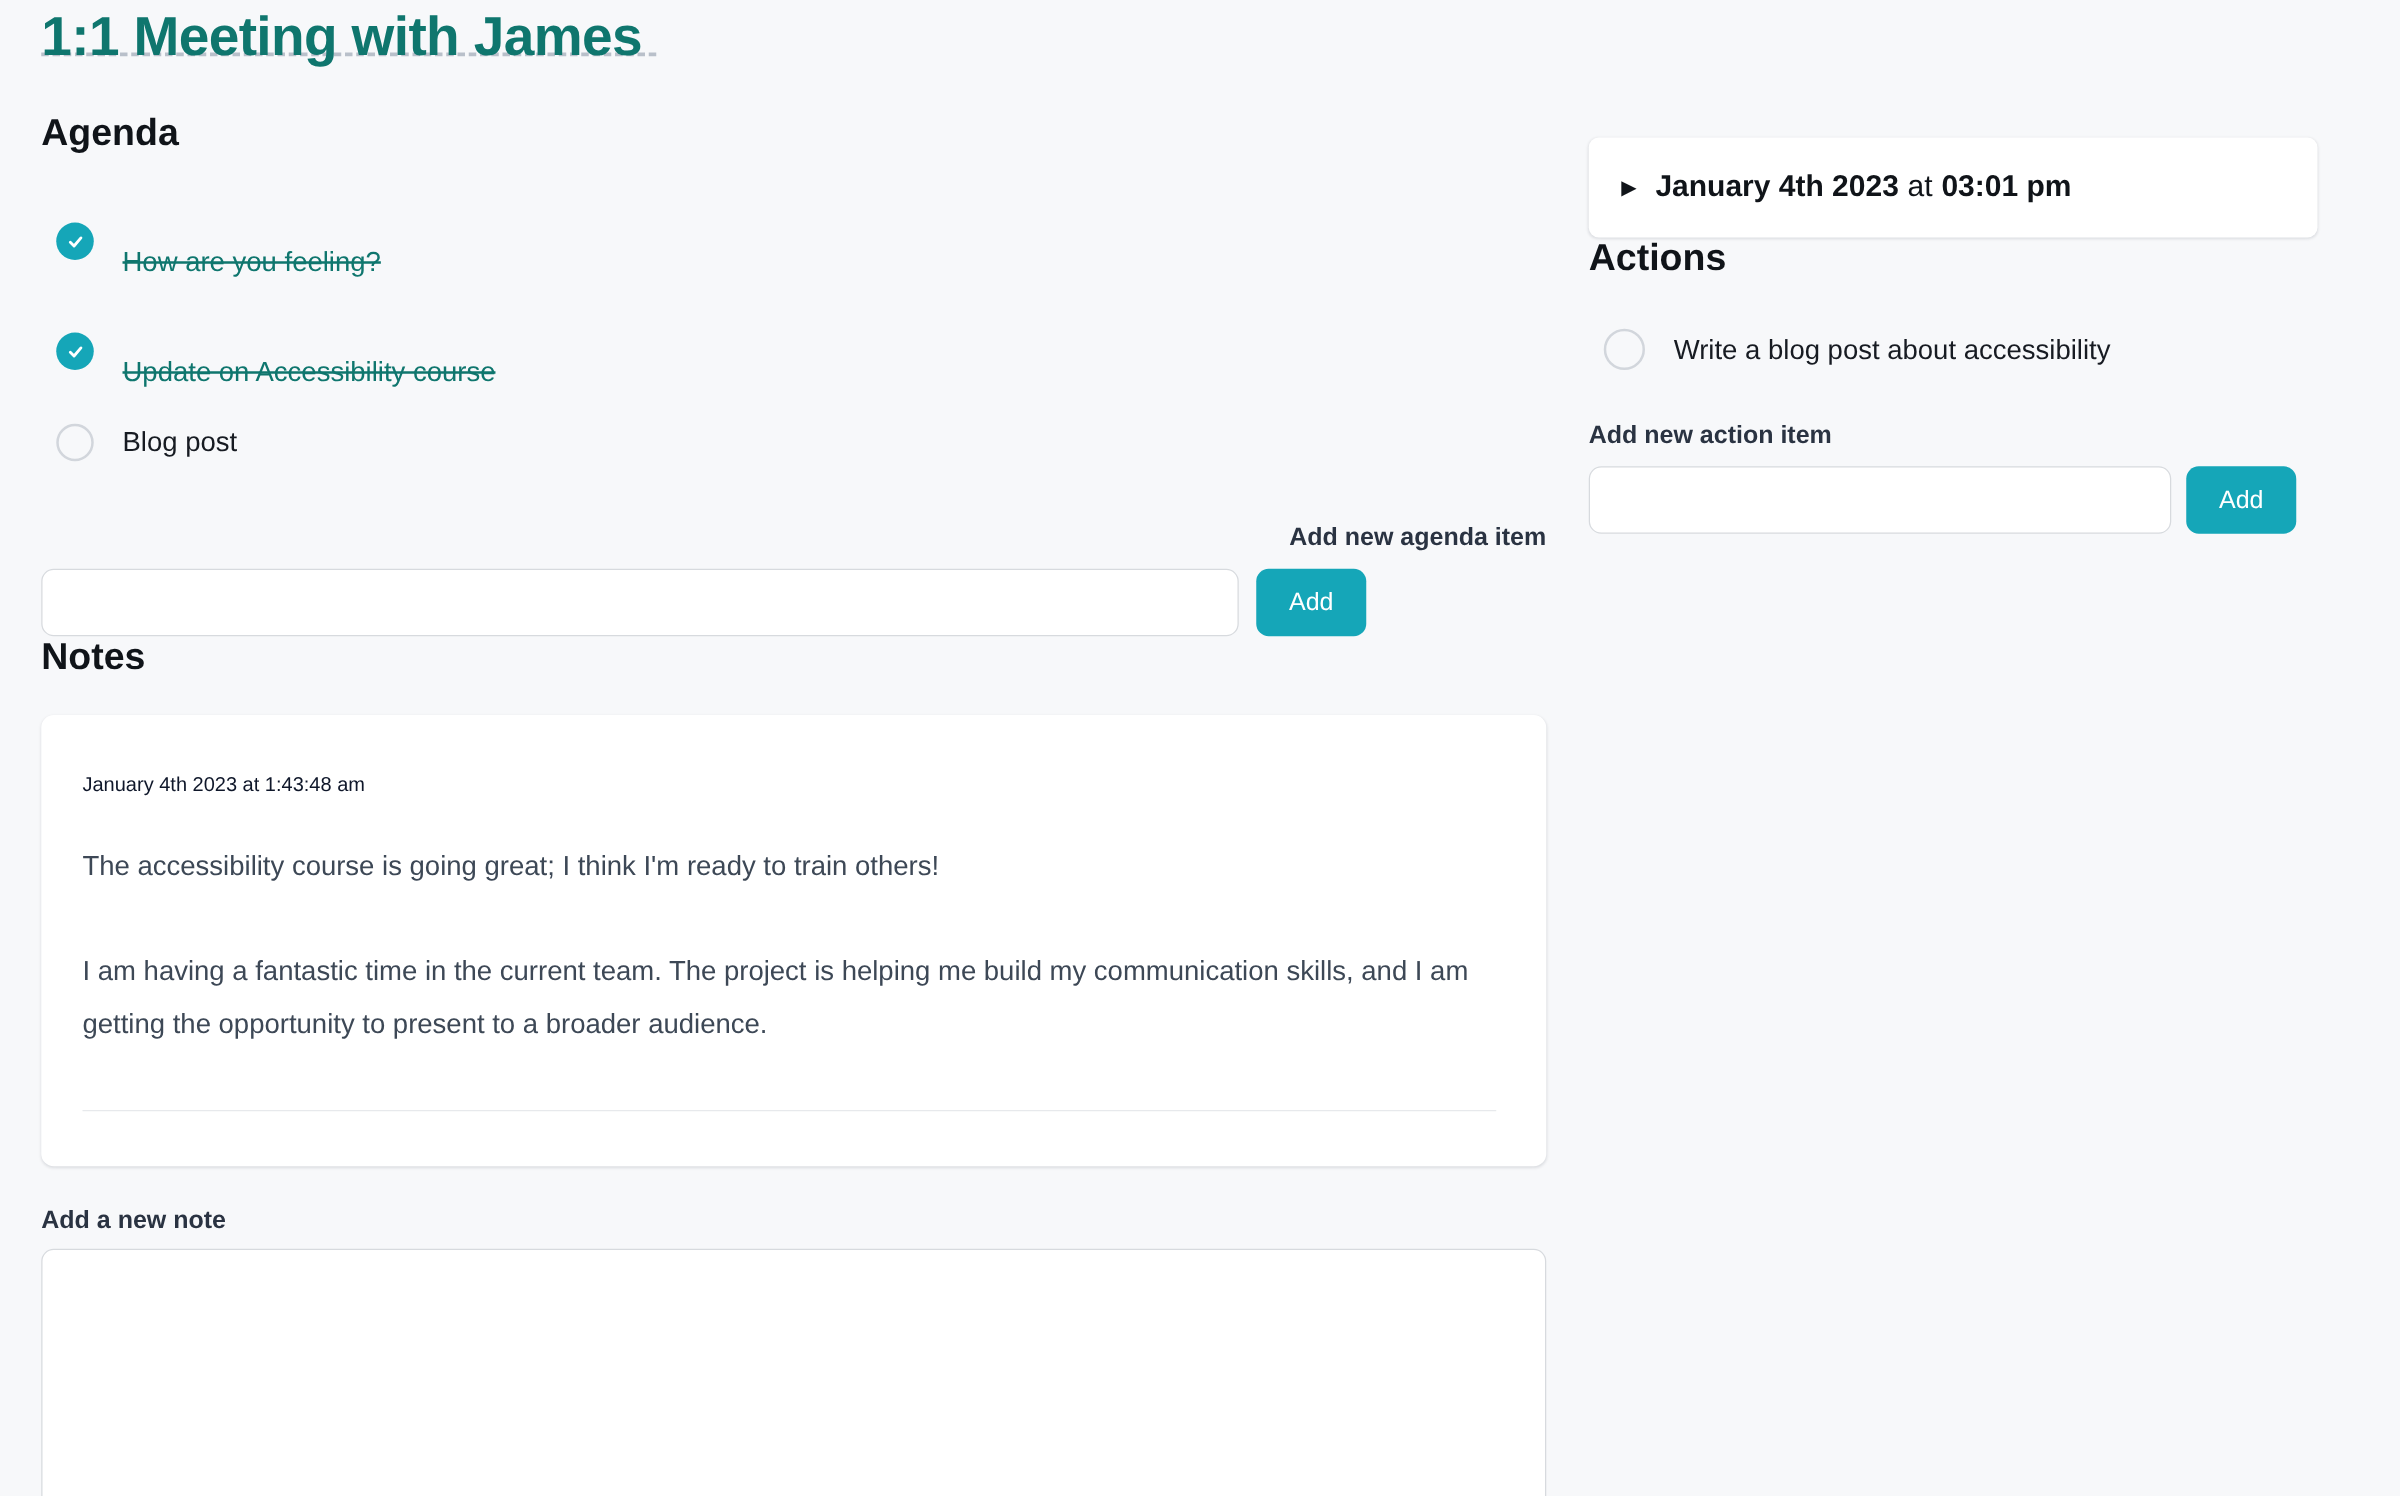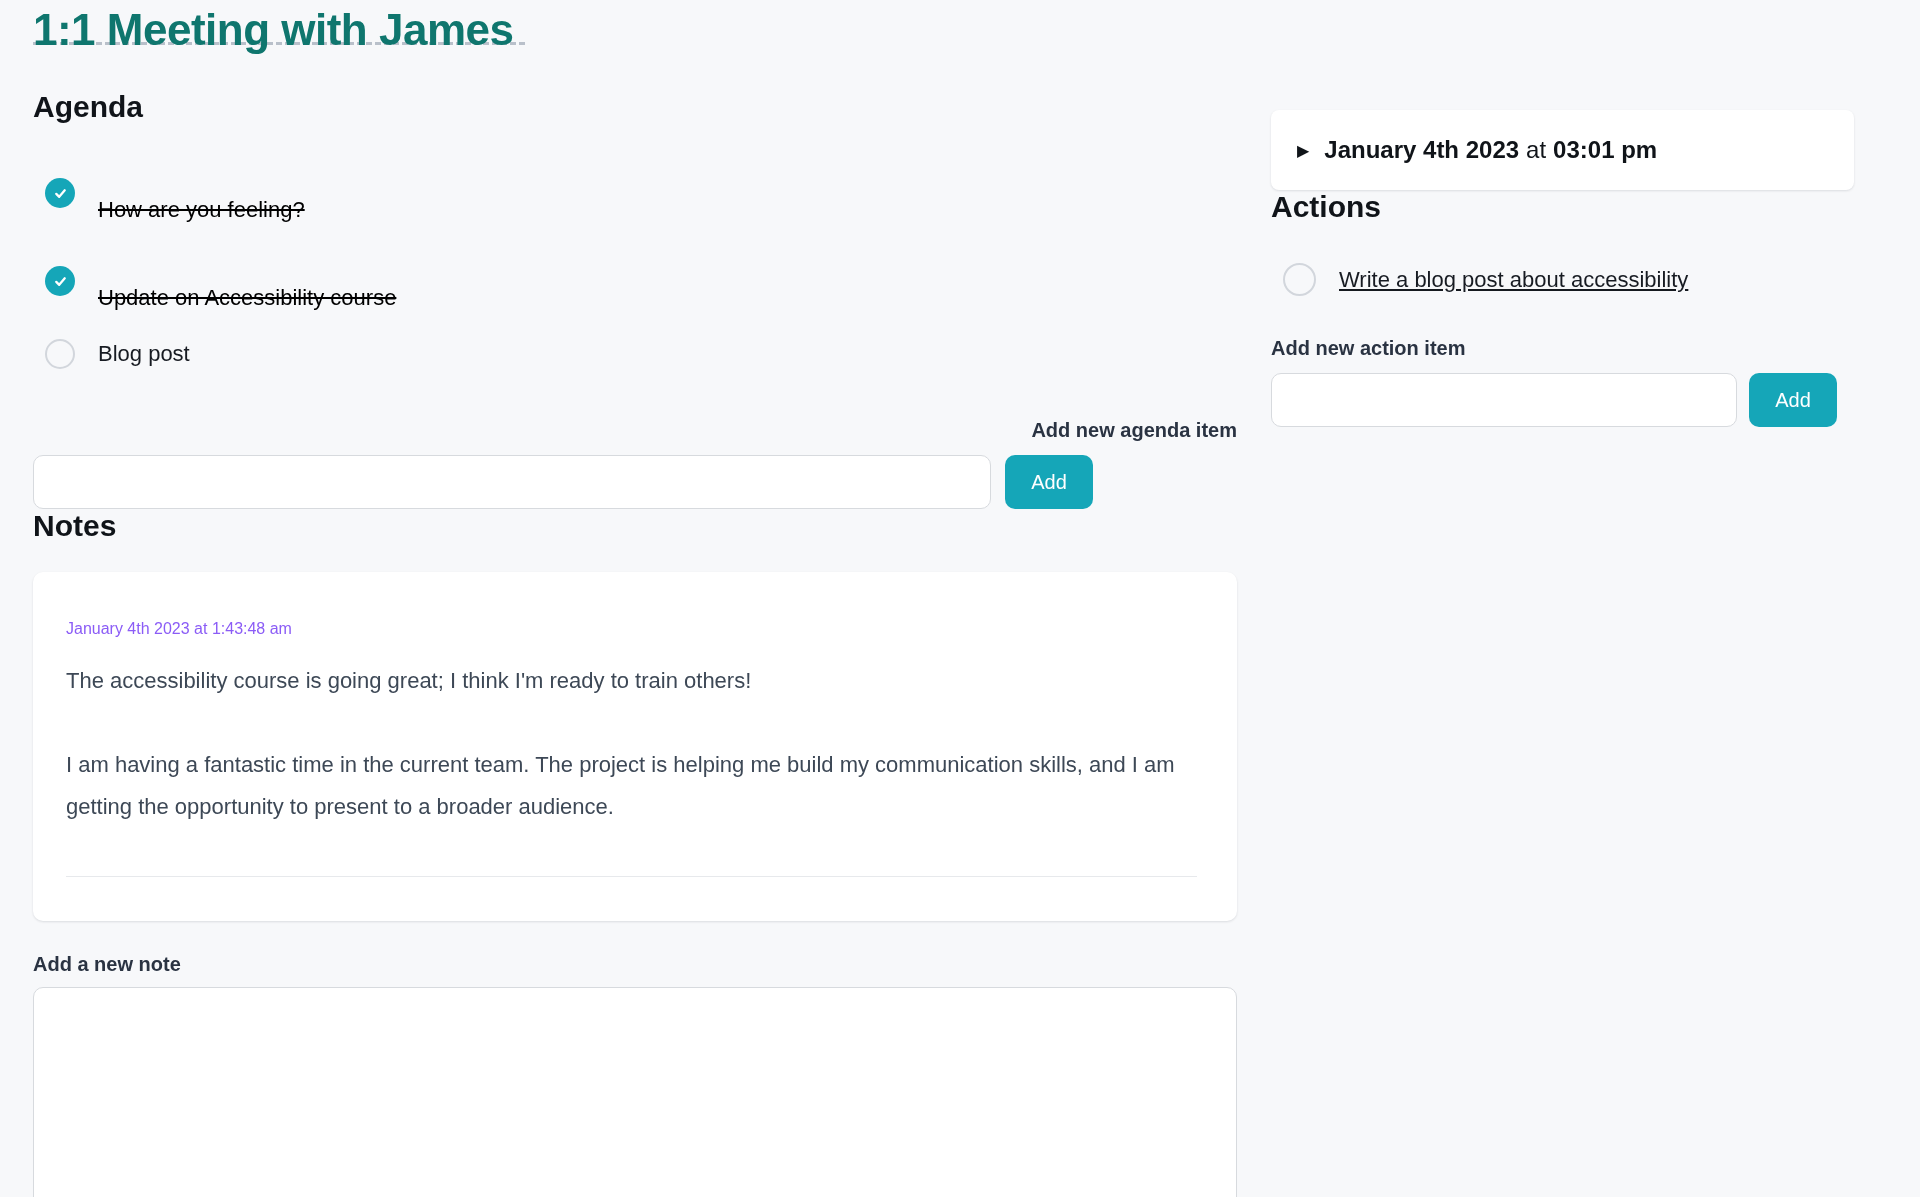--- a/index.html
+++ b/index.html
@@ -64,21 +64,21 @@
     border-radius: 50%;
     flex: none;
     display: flex;
     align-items: center;
     justify-content: center;
   }
   .check-circle.checked { background: var(--accent); }
   .check-circle.unchecked { background: transparent; border: 2.5px solid #d2d6dc; }
   .check-circle svg { width: 17px; height: 17px; display: block; }
   .item-label { font-size: 22px; color: #171b22; }
-  .item-label.done { color: #000000; text-decoration: line-through; text-decoration-thickness: 2px; margin-top: 34px; }
+  .item-label.done { color: #0f766e; text-decoration: line-through; text-decoration-thickness: 2px; margin-top: 34px; }
   
   label.field-label {
     display: block;
     font-size: 20px;
     font-weight: 600;
     color: #2a3342;
   }
   .add-row {
     display: flex;
     gap: 14px;
@@ -114,22 +114,22 @@
   .notes-heading { margin-top: 52px; }
   .note-card {
     margin-top: 29px;
     background: #ffffff;
     border-radius: 10px;
     box-shadow: 0 1px 3px rgba(16,24,40,.07), 0 1px 2px rgba(16,24,40,.05);
     padding: 48px 40px 44px 33px;
   }
   .note-timestamp {
     font-size: 16px;
-    color: #8b5cf6;
-    margin-bottom: 22px;
+    color: #0f172a;
+    margin-bottom: 34px;
   }
   .note-body p {
     margin: 0 0 42px 0;
     font-size: 22px;
     line-height: 42px;
     color: #3d4856;
   }
   .note-body p:last-child { margin-bottom: 0; }
   .note-card hr {
     border: none;
@@ -170,21 +170,21 @@
   }
   details summary::-webkit-details-marker { display: none; }
   .disclosure-triangle {
     font-size: 16px;
     margin-right: 15px;
     color: #101419;
   }
   .dt-date, .dt-time { font-weight: 700; }
   .dt-at { font-weight: 400; margin: 0 7px; }
   .actions-heading { margin-top: 36px; }
-  .actions-list { margin-top: 33px; padding-left: 12px; text-decoration: underline; }
+  .actions-list { margin-top: 33px; padding-left: 12px; }
   .actions-list .check-circle.unchecked { width: 33px; height: 33px; }
   .action-add-label { margin-top: 41px; }
   .action-row { gap: 12px; margin-right: 17px; }
   .action-input { flex: 1; min-width: 0; }
 </style>
 </head>
 <body>
 
 <div class="page">
 

